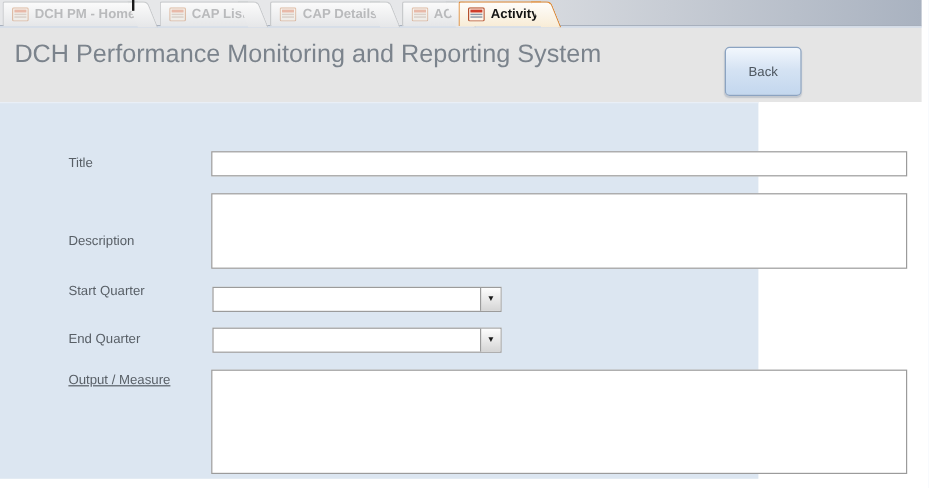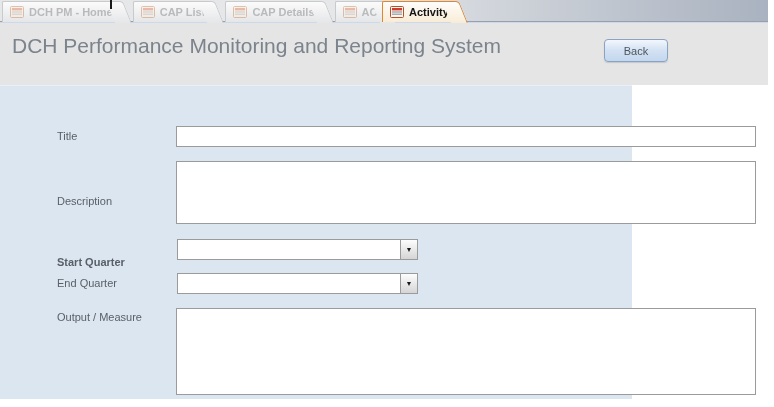--- a/index.html
+++ b/index.html
@@ -52,21 +52,21 @@
   
   .header {
     position:absolute; left:0; top:22px; width:768px; height:63px;
     background:#e5e5e5; border-top:1px solid #cdd9ea;
   }
   .page-title {
     position:absolute; left:12px; top:11px;
     font-size:21px; font-weight:normal; color:#7b838c; letter-spacing:0;
   }
   .back-button {
-    position:absolute; left:604px; top:16px; width:64px; height:23px;
+    position:absolute; left:604px; top:16px; width:64px; height:41px;
     border:1px solid #8ba3c1; border-radius:4px;
     background:linear-gradient(#f2f7fd,#d4e2f3 48%,#c3d7ee);
     font-family:"Liberation Sans", sans-serif;
     font-size:11px; color:#4c555e; cursor:pointer;
     box-shadow:0 1px 1px rgba(90,110,140,.25);
   }
 
   
   .form-body {
     position:absolute; left:0; top:85px; width:632px; height:314px;
@@ -84,23 +84,23 @@
   }
   input.field { padding:0 4px; }
   textarea.field { resize:none; padding:2px 4px; overflow:hidden; }
   .f-title  { left:176px; top:40px;  width:580px; height:21px; }
   .f-desc   { left:176px; top:75px;  width:580px; height:63px; }
   .f-start  { left:177px; top:153px; width:241px; height:21px; }
   .f-end    { left:177px; top:187px; width:241px; height:21px; }
   .f-output { left:176px; top:222px; width:580px; height:87px; }
   .l-title  { top:44px; }
   .l-desc   { top:77px;margin-top:32px; }
-  .l-start  { top:170px;font-weight:bold; }
+  .l-start  { top:151px; }
   .l-end    { top:191px;text-align:center; }
-  .l-output { top:225px; }
+  .l-output { top:225px;text-decoration:underline; }
 
   .combo { display:flex; align-items:stretch; }
   .combo-value { flex:1; padding:3px 4px; overflow:hidden; white-space:nowrap; }
   .combo-btn {
     width:17px; display:flex; align-items:center; justify-content:center;
     background:linear-gradient(#fdfdfd,#d5d5d5);
     border-left:1px solid #9b9b9b; cursor:pointer;
   }
   .combo-btn .arrow { font-size:7px; color:#1a1a1a; line-height:1; }
 </style>

